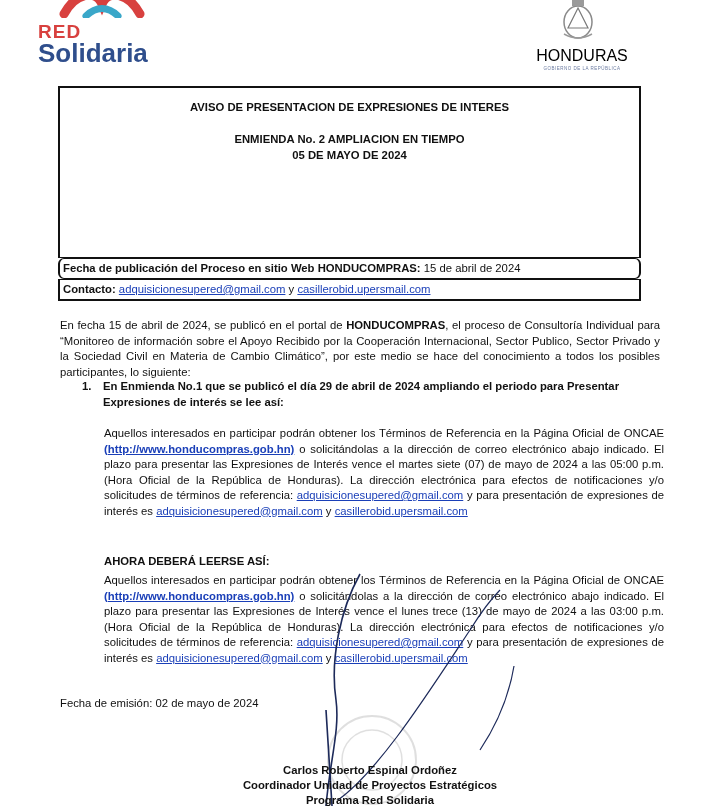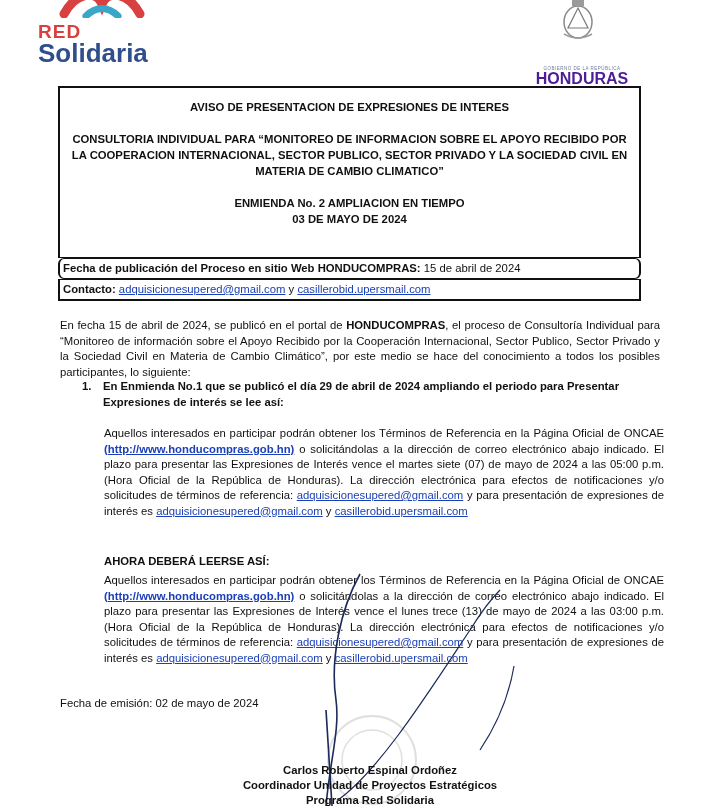--- a/index.html
+++ b/index.html
@@ -3,21 +3,21 @@
 <meta charset="utf-8">
 <style>
   html, body { margin:0; padding:0; background:#fff; }
   body { width:701px; height:812px; position:relative; overflow:hidden; font-family:"Liberation Sans", sans-serif; color:#111; }
   .logo-left { position:absolute; left:38px; top:0; width:130px; height:70px; }
   .logo-red-hands { position:absolute; left:18px; top:-14px; width:92px; height:32px; }
   .logo-red-text { position:absolute; left:0; top:22px; font-weight:bold; font-size:19px; color:#d8413f; letter-spacing:1px; line-height:1; }
   .logo-sol-text { position:absolute; left:0; top:40px; font-weight:bold; font-size:26px; color:#2f4e8c; line-height:1; }
   .logo-right { position:absolute; left:520px; top:0; width:130px; height:78px; text-align:center; }
   .crest { position:absolute; left:40px; top:-2px; width:36px; height:44px; }
-  .hond-text { position:absolute; left:8px; top:48px; width:108px; text-align:center; font-weight:bold; font-size:16px; color:#4c1d95; line-height:1;margin-top:23px; }
+  .hond-text { position:absolute; left:8px; top:48px; width:108px; text-align:center; font-weight:normal; font-size:16px; color:#000000; line-height:1; }
   .hond-sub { position:absolute; left:8px; top:66px; width:108px; text-align:center; font-size:4.5px; color:#6a7aa0; letter-spacing:.5px; }
 
   .header-box { position:absolute; left:58px; top:86px; width:583px; height:172px; border:2px solid #111; border-bottom:1px solid #111; box-sizing:border-box; text-align:center; }
   .hb-line { font-weight:bold; font-size:11.3px; line-height:16px; }
   .hb-title1 { margin-top:11px; }
   .hb-consult { margin-top:16px; padding:0 6px; line-height:16px; }
   .hb-enm { margin-top:16px; }
 
   .info-row { position:absolute; left:58px; width:583px; height:21px; border:1px solid #111; box-sizing:border-box; font-size:11.3px; line-height:19px; padding-left:3px; }
   .info-row.r1 { top:258px; border-left-width:2px; border-right-width:2px;border-radius:6px; }
@@ -60,23 +60,22 @@
     <polygon points="18,10 28,30 8,30" fill="none" stroke="#7a7a7a" stroke-width="1.2"></polygon>
     <rect x="12" y="2" width="12" height="6" fill="#9a9a9a"></rect>
     <path d="M4 36 Q18 44 32 36" fill="none" stroke="#9a9a9a" stroke-width="1.5"></path>
   </svg>
   <div class="hond-text">HONDURAS</div>
   <div class="hond-sub">GOBIERNO DE LA REPÚBLICA</div>
 </div>
 
 <div class="header-box">
   <div class="hb-line hb-title1">AVISO DE PRESENTACION DE EXPRESIONES DE INTERES</div>
-  <div class="hb-line hb-consult">CONSULTORIA INDIVIDUAL PARA “MONITOREO DE INFORMACION SOBRE EL APOYO RECIBIDO POR LA COOPERACION INTERNACIONAL, SECTOR PUBLICO, SECTOR PRIVADO Y LA SOCIEDAD CIVIL EN MATERIA DE CAMBIO CLIMATICO”</div>
   <div class="hb-line hb-enm">ENMIENDA No. 2 AMPLIACION EN TIEMPO</div>
-  <div class="hb-line">03 DE MAYO DE 2024</div>
+  <div class="hb-line">05 DE MAYO DE 2024</div>
 </div>
 
 <div class="info-row r1">
   <b>Fecha de publicación del Proceso en sitio Web HONDUCOMPRAS:</b><span> 15 de abril de 2024</span>
 </div>
 <div class="info-row r2">
   <b>Contacto:</b>
   <a class="link">adquisicionesupered@gmail.com</a><span> y </span><a class="link">casillerobid.upersmail.com</a>
 </div>
 

